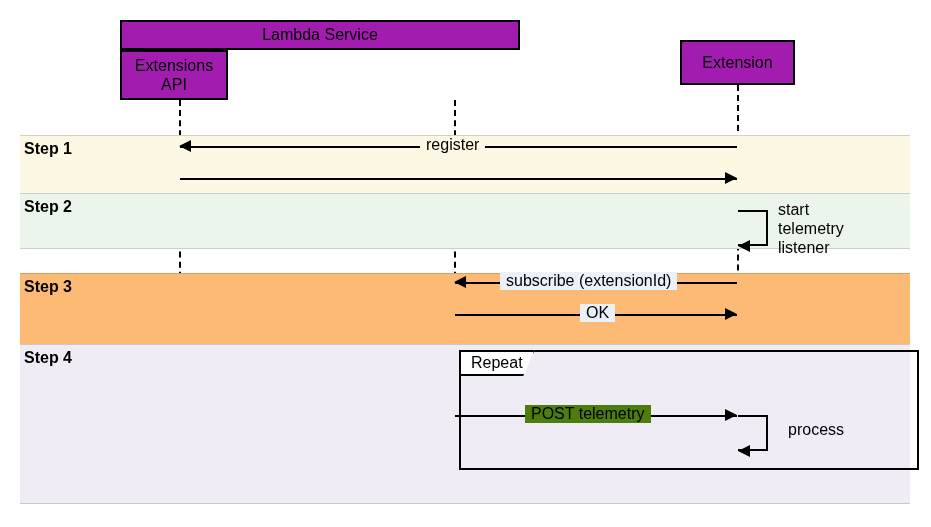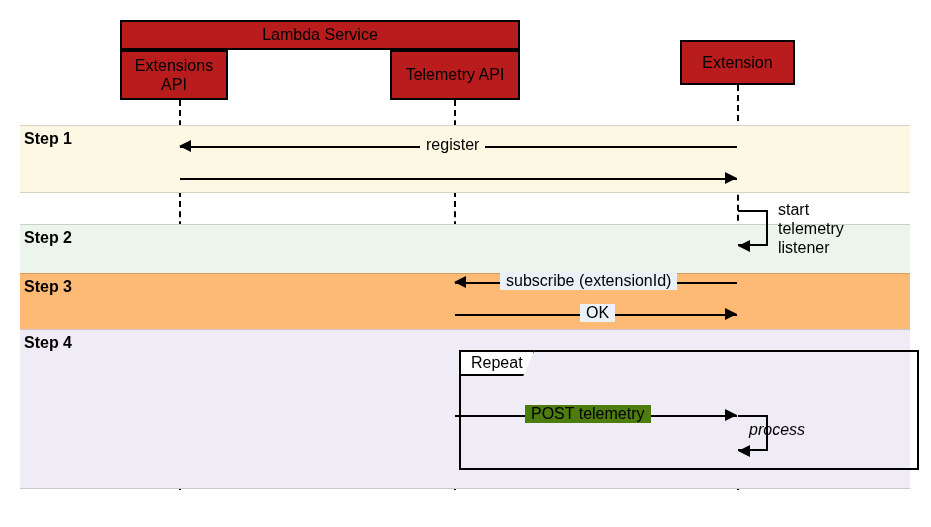--- a/index.html
+++ b/index.html
@@ -11,21 +11,21 @@
     background: #fff;
   }
   .diagram {
     position: relative;
     width: 890px;
     height: 490px;
   }
   .box {
     position: absolute;
     border: 2px solid #000;
-    background: #b91c1c;
+    background: #a21caf;
     text-align: center;
     display: flex;
     align-items: center;
     justify-content: center;
     padding: 4px;
     line-height: 1.2;
   }
   .lifeline {
     position: absolute;
     width: 0;
@@ -96,41 +96,38 @@
 <body>
 
 <div class="diagram">
 
   <div class="box" style="left:100px; top:0; width:400px; height:30px;">
     <span>Lambda Service</span>
   </div>
   <div class="box" style="left:100px; top:30px; width:108px; height:50px;">
     <span>Extensions API</span>
   </div>
-  <div class="box" style="left:370px; top:30px; width:130px; height:50px;">
-    <span>Telemetry API</span>
-  </div>
   <div class="box" style="left:660px; top:20px; width:115px; height:45px;justify-content:center;">
     <span>Extension</span>
   </div>
 
   <div class="lifeline" style="left:159px; top:80px; height:390px;"></div>
   <div class="lifeline" style="left:434px; top:80px; height:390px;"></div>
   <div class="lifeline" style="left:717px; top:65px; height:405px;"></div>
 
-  <div class="step-band" style="top:105px; height:68px; background:#fdf8e3;text-decoration:underline;">
+  <div class="step-band" style="top:115px; height:68px; background:#fdf8e3;text-decoration:underline;">
     <div class="step-label">Step 1</div>
   </div>
-  <div class="step-band" style="top:173px; height:56px; background:#ecf5ec;margin-top:31px;">
+  <div class="step-band" style="top:173px; height:56px; background:#ecf5ec;">
     <div class="step-label">Step 2</div>
   </div>
   <div class="step-band" style="top:253px; height:79px; background:#fdba74;">
     <div class="step-label">Step 3</div>
   </div>
-  <div class="step-band" style="top:309px; height:160px; background:#f0ecf5;text-decoration:underline;">
+  <div class="step-band" style="top:324px; height:160px; background:#f0ecf5;text-decoration:underline;">
     <div class="step-label">Step 4</div>
   </div>
 
   <div class="arrow-line" style="left:160px; top:126px; width:557px;"></div>
   <div class="arrow-head-left" style="left:159px; top:120px;"></div>
   <div class="arrow-label" style="left:400px; top:116px; background:#fdf8e3;">register</div>
 
   <div class="arrow-line" style="left:160px; top:158px; width:557px;"></div>
   <div class="arrow-head-right" style="left:705px; top:152px;"></div>
 
@@ -151,15 +148,15 @@
       <span>Repeat</span>
     </div>
   </div>
 
   <div class="arrow-line" style="left:435px; top:395px; width:282px;"></div>
   <div class="arrow-head-right" style="left:705px; top:389px;"></div>
   <div class="arrow-label" style="left:505px; top:385px; background:#4d7c0f;">POST telemetry</div>
 
   <div class="self-box" style="left:718px; top:395px; width:30px; height:36px;"></div>
   <div class="arrow-head-left" style="left:718px; top:425px;"></div>
-  <div class="self-label" style="left:729px; top:400px;font-style:italic;">process</div>
+  <div class="self-label" style="left:768px; top:400px;">process</div>
 
 </div>
 
 </body></html>

